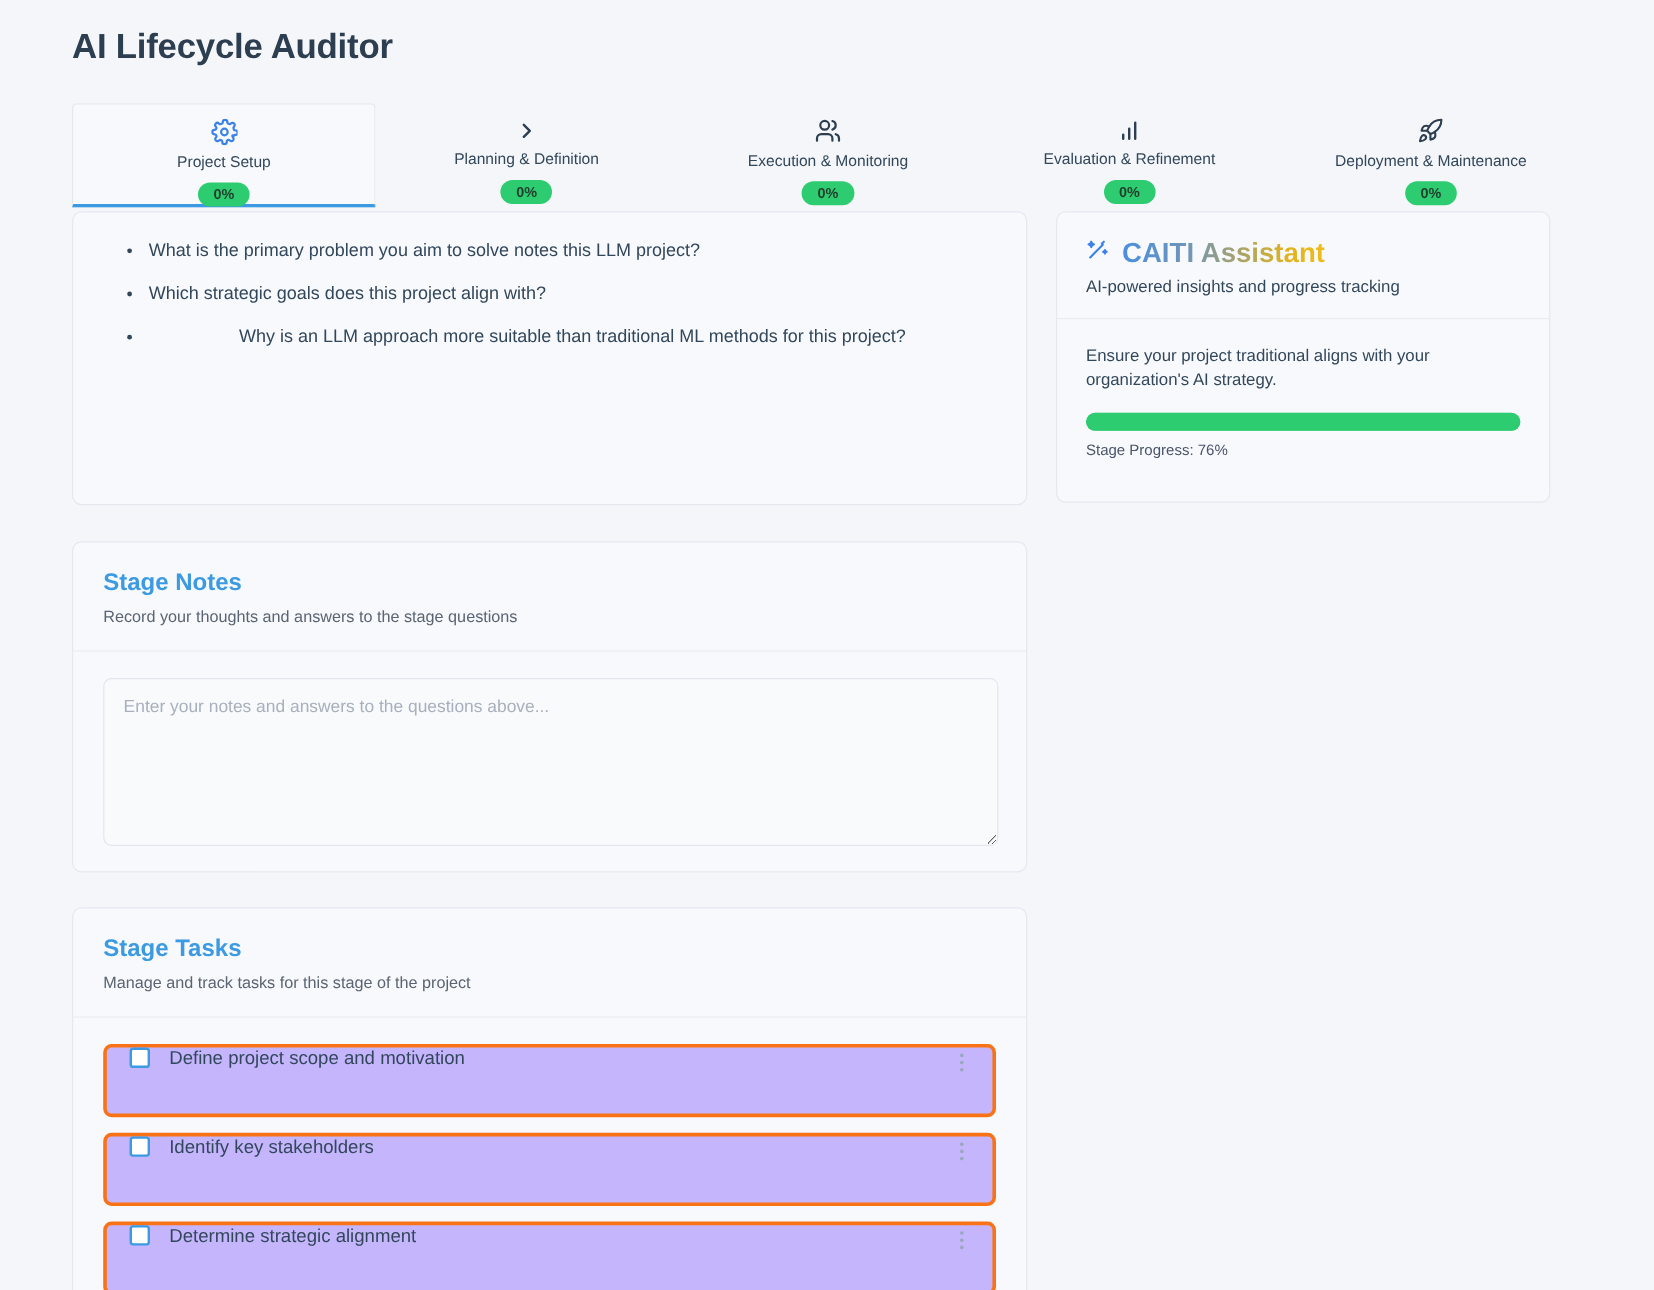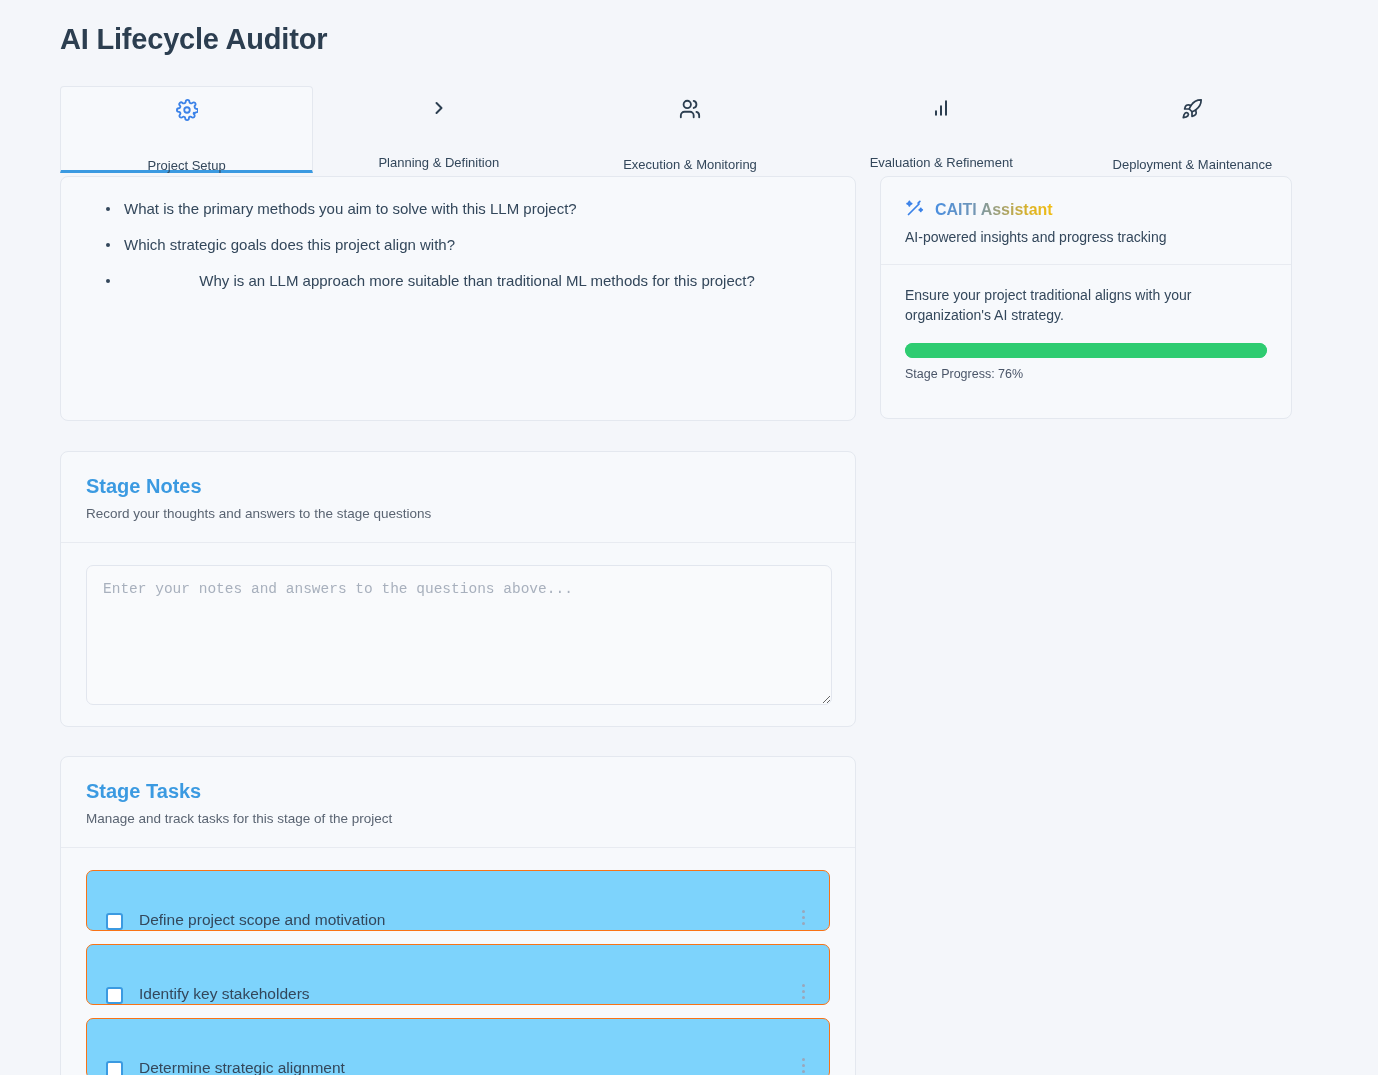--- a/index.html
+++ b/index.html
@@ -26,21 +26,20 @@
     display: flex;
   }
   .tab {
     flex: 1 1 0;
     display: flex; flex-direction: column;
     align-items: center; justify-content: flex-start;
     padding-top: 12px;
     position: relative;
     cursor: pointer;
     border-bottom: 3px solid transparent;
-    gap: 31px;
   }
   .tab.active {
     background: #f7f9fc;
     border-left: 1px solid #e4e8ef;
     border-right: 1px solid #e4e8ef;
     border-top: 1px solid #e4e8ef;
     border-bottom: 3px solid #3b9ae1;
     border-radius: 4px 4px 0 0;
   }
   .tab-icon {
@@ -87,21 +86,21 @@
   .q-item::before {
     content: ""; position: absolute; left: 0; top: 8px;
     width: 4px; height: 4px; border-radius: 50%; background: #33475b;
   }
 
   
   #card-caiti { left: 880px; top: 176px; width: 412px; height: 243px; }
   #card-caiti .card-head { padding: 20px 24px 18px 24px; }
   .caiti-title-row { display: flex; align-items: center; gap: 9px; margin-bottom: 6px; }
   .caiti-title {
-    font-size: 16px; font-weight: bold; line-height: 25px;
+    font-size: 23px; font-weight: bold; line-height: 25px;
     background: linear-gradient(90deg, #4a8fe0 0%, #6f95b8 32%, #a9a36a 58%, #e0b420 82%, #f0bd16 100%);
     -webkit-background-clip: text; background-clip: text;
     -webkit-text-fill-color: transparent; color: transparent; text-align: right;
   }
   .caiti-sub { font-size: 14px; color: #33475b; line-height: 18px; }
   #card-caiti .card-body { padding: 20px 24px 20px 24px; }
   .caiti-text { font-size: 14px; color: #33475b; line-height: 20px; margin-bottom: 18px; }
   .progress-track {
     width: 100%; height: 15px; border-radius: 8px;
     background: #2ecc71; overflow: hidden;
@@ -109,34 +108,34 @@
   .progress-fill { height: 100%; background: #2ecc71; border-radius: 8px; }
   .progress-label { margin-top: 9px; font-size: 12.5px; color: #4a5568; line-height: 15px; }
 
   
   #card-notes { left: 60px; top: 451px; width: 796px; height: 276px; }
   .notes-area {
     width: 746px; height: 140px;
     background: #f9fafc;
     border: 1px solid #e2e6ee; border-radius: 7px;
     padding: 15px 16px;
-    font-family: Liberation Mono, monospace;
+    font-family: Liberation Sans, sans-serif;
     font-size: 14.5px; color: #33475b;
     resize: vertical; outline: none;
     display: block;
   }
   .notes-area::placeholder { color: #a8b0bd; }
 
   
   #card-tasks { left: 60px; top: 756px; width: 796px; height: 330px; }
   #card-tasks .card-body { padding: 22px 25px 25px 25px; }
   .task-row {
-    display: flex; align-items: flex-end;
-    background: #7dd3fc;
-    border: 1px solid #f97316; border-radius: 7px;
+    display: flex; align-items: flex-start;
+    background: #c4b5fd;
+    border: 3px solid #f97316; border-radius: 7px;
     height: 61px; padding: 0 17px 0 19px;
     margin-bottom: 13px;
   }
   .task-check {
     width: 17px; height: 17px;
     border: 2px solid #3b9ae1; border-radius: 3px;
     background: #ffffff; flex: 0 0 auto; cursor: pointer;
   }
   .task-label {
     flex: 1 1 auto; margin-left: 16px;
@@ -211,21 +210,21 @@
       </span>
       <span class="tab-label">Deployment &amp; Maintenance</span>
       <span class="tab-badge">0%</span>
     </div>
 
   </div>
 
   <div class="card" id="card-questions">
     <div class="card-body">
       <ul class="q-list">
-        <li class="q-item">What is the primary methods you aim to solve with this LLM project?</li>
+        <li class="q-item">What is the primary problem you aim to solve notes this LLM project?</li>
         <li class="q-item">Which strategic goals does this project align with?</li>
         <li class="q-item">Why is an LLM approach more suitable than traditional ML methods for this project?</li>
       </ul>
     </div>
   </div>
 
   <div class="card" id="card-caiti">
     <div class="card-head">
       <div class="caiti-title-row">
         <span>

